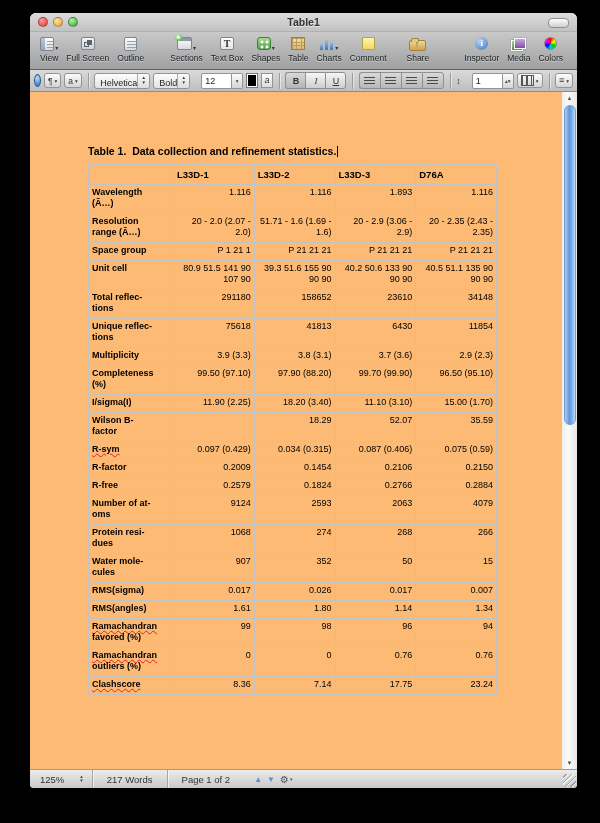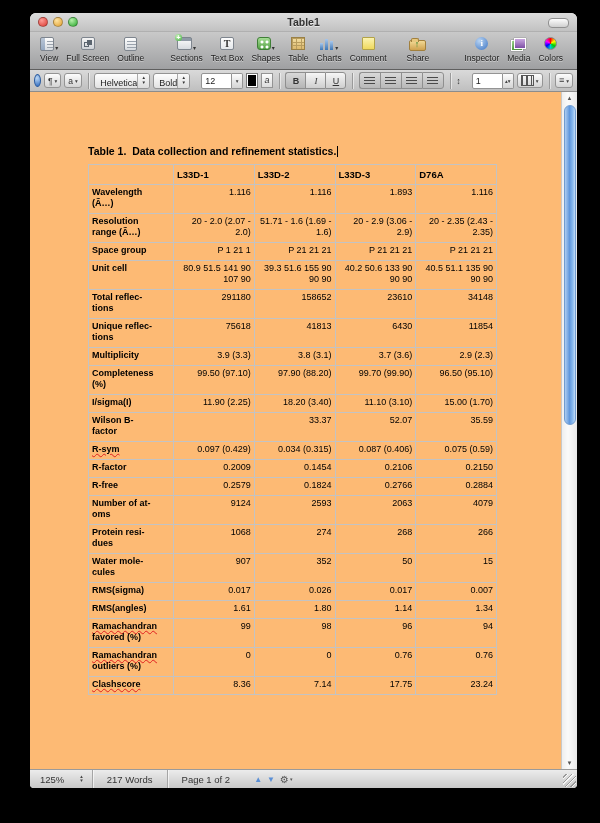--- a/index.html
+++ b/index.html
@@ -389,21 +389,21 @@
               <tr>
                 <th><span>I/sigma(I)</span></th>
                 <td>11.90 (2.25)</td>
                 <td>18.20 (3.40)</td>
                 <td>11.10 (3.10)</td>
                 <td>15.00 (1.70)</td>
               </tr>
               <tr>
                 <th><span>Wilson B-</span><br><span>factor</span></th>
                 <td></td>
-                <td>33.37</td>
+                <td>18.29</td>
                 <td>52.07</td>
                 <td>35.59</td>
               </tr>
               <tr>
                 <th><span class="sq">R-sym</span></th>
                 <td>0.097 (0.429)</td>
                 <td>0.034 (0.315)</td>
                 <td>0.087 (0.406)</td>
                 <td>0.075 (0.59)</td>
               </tr>

